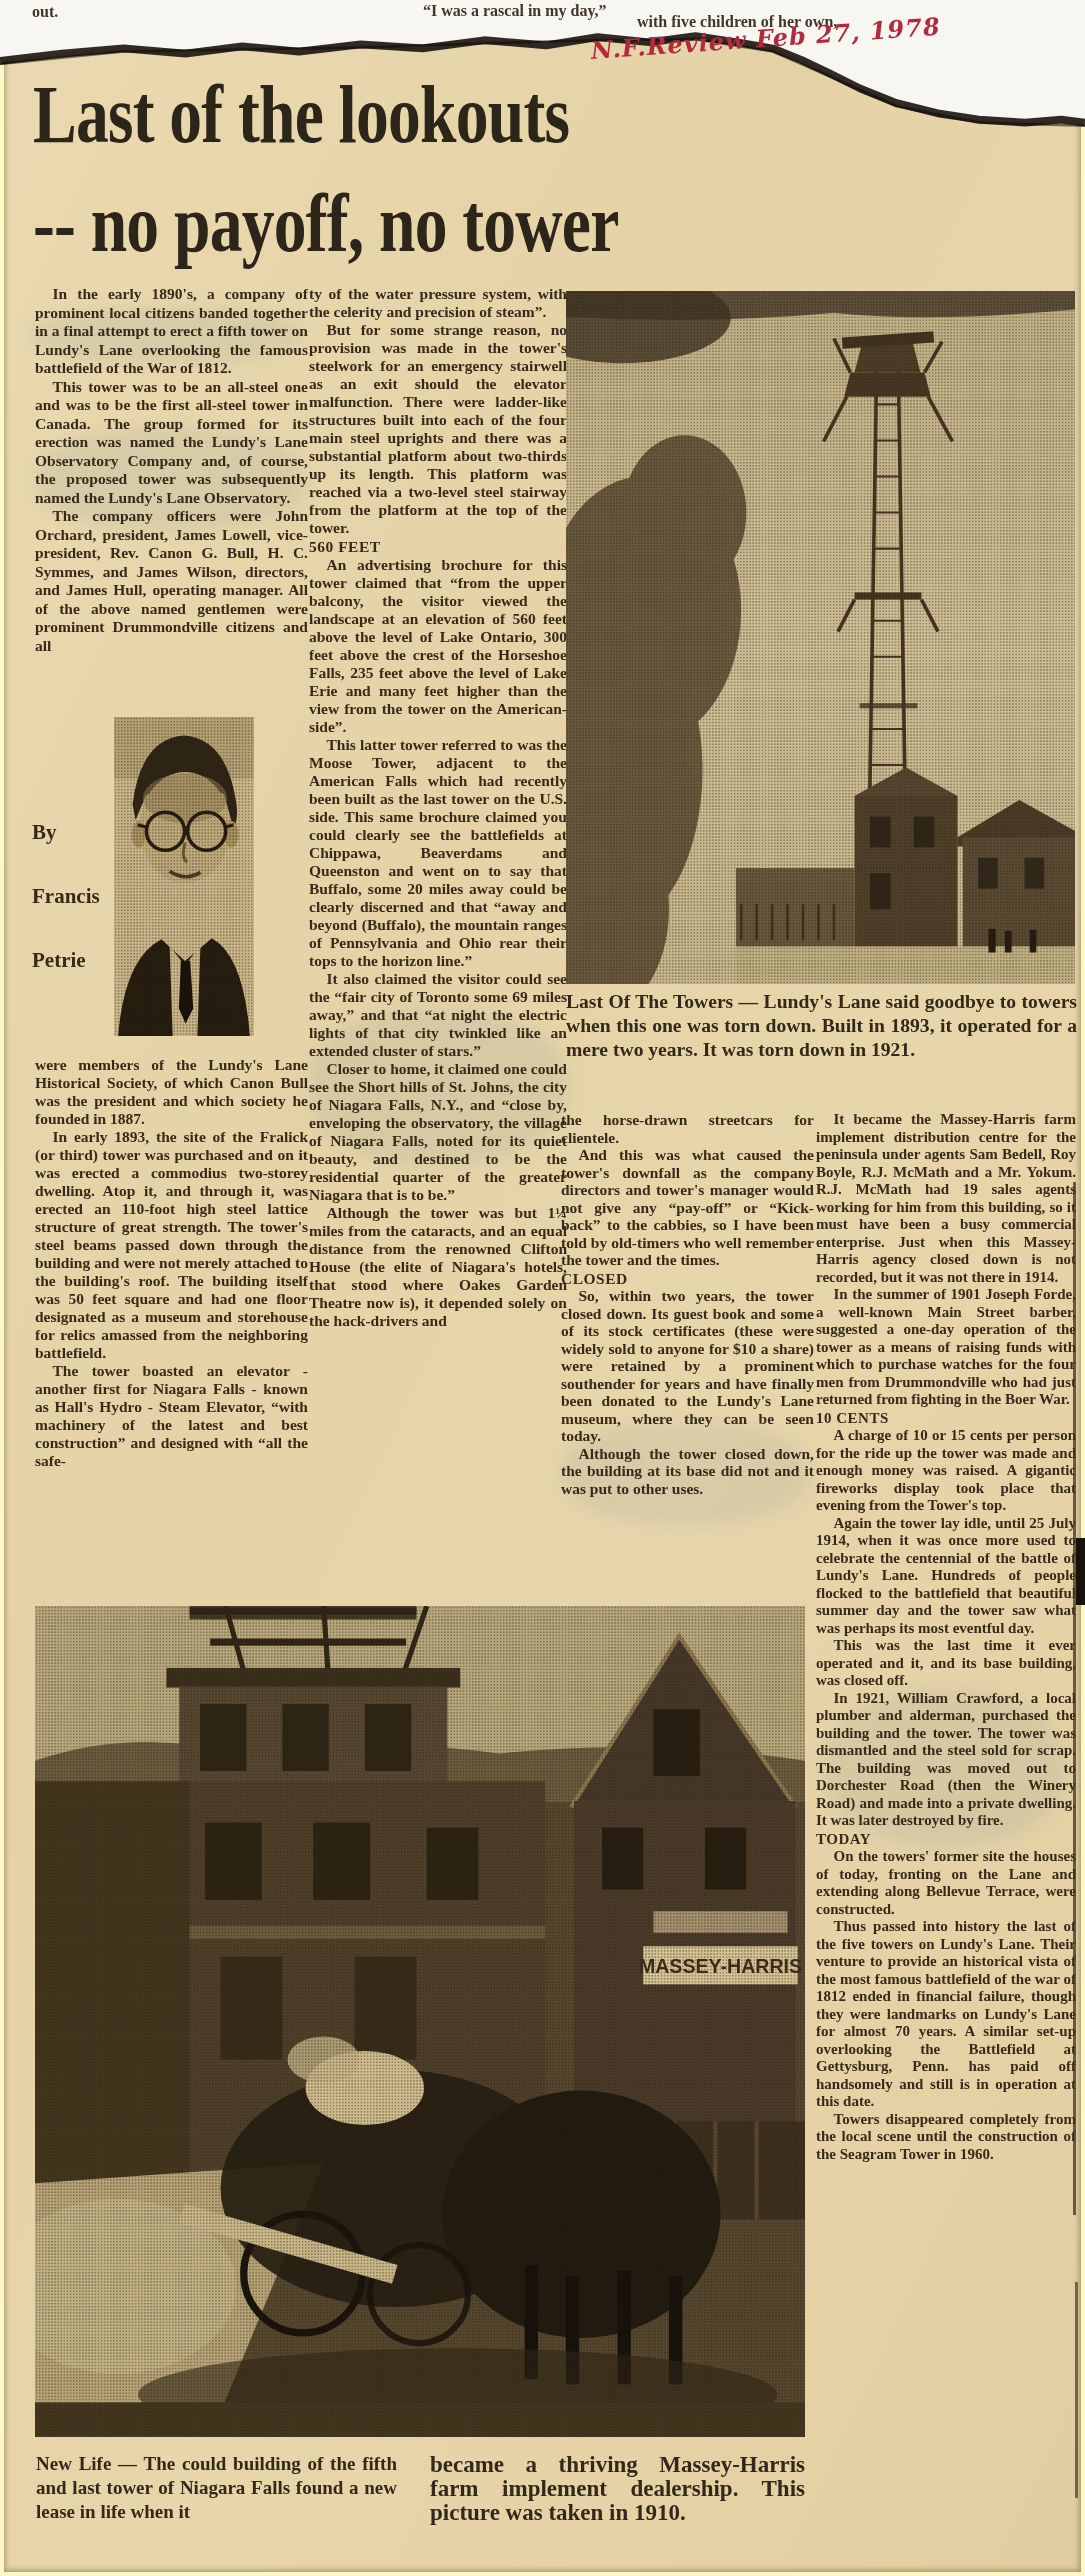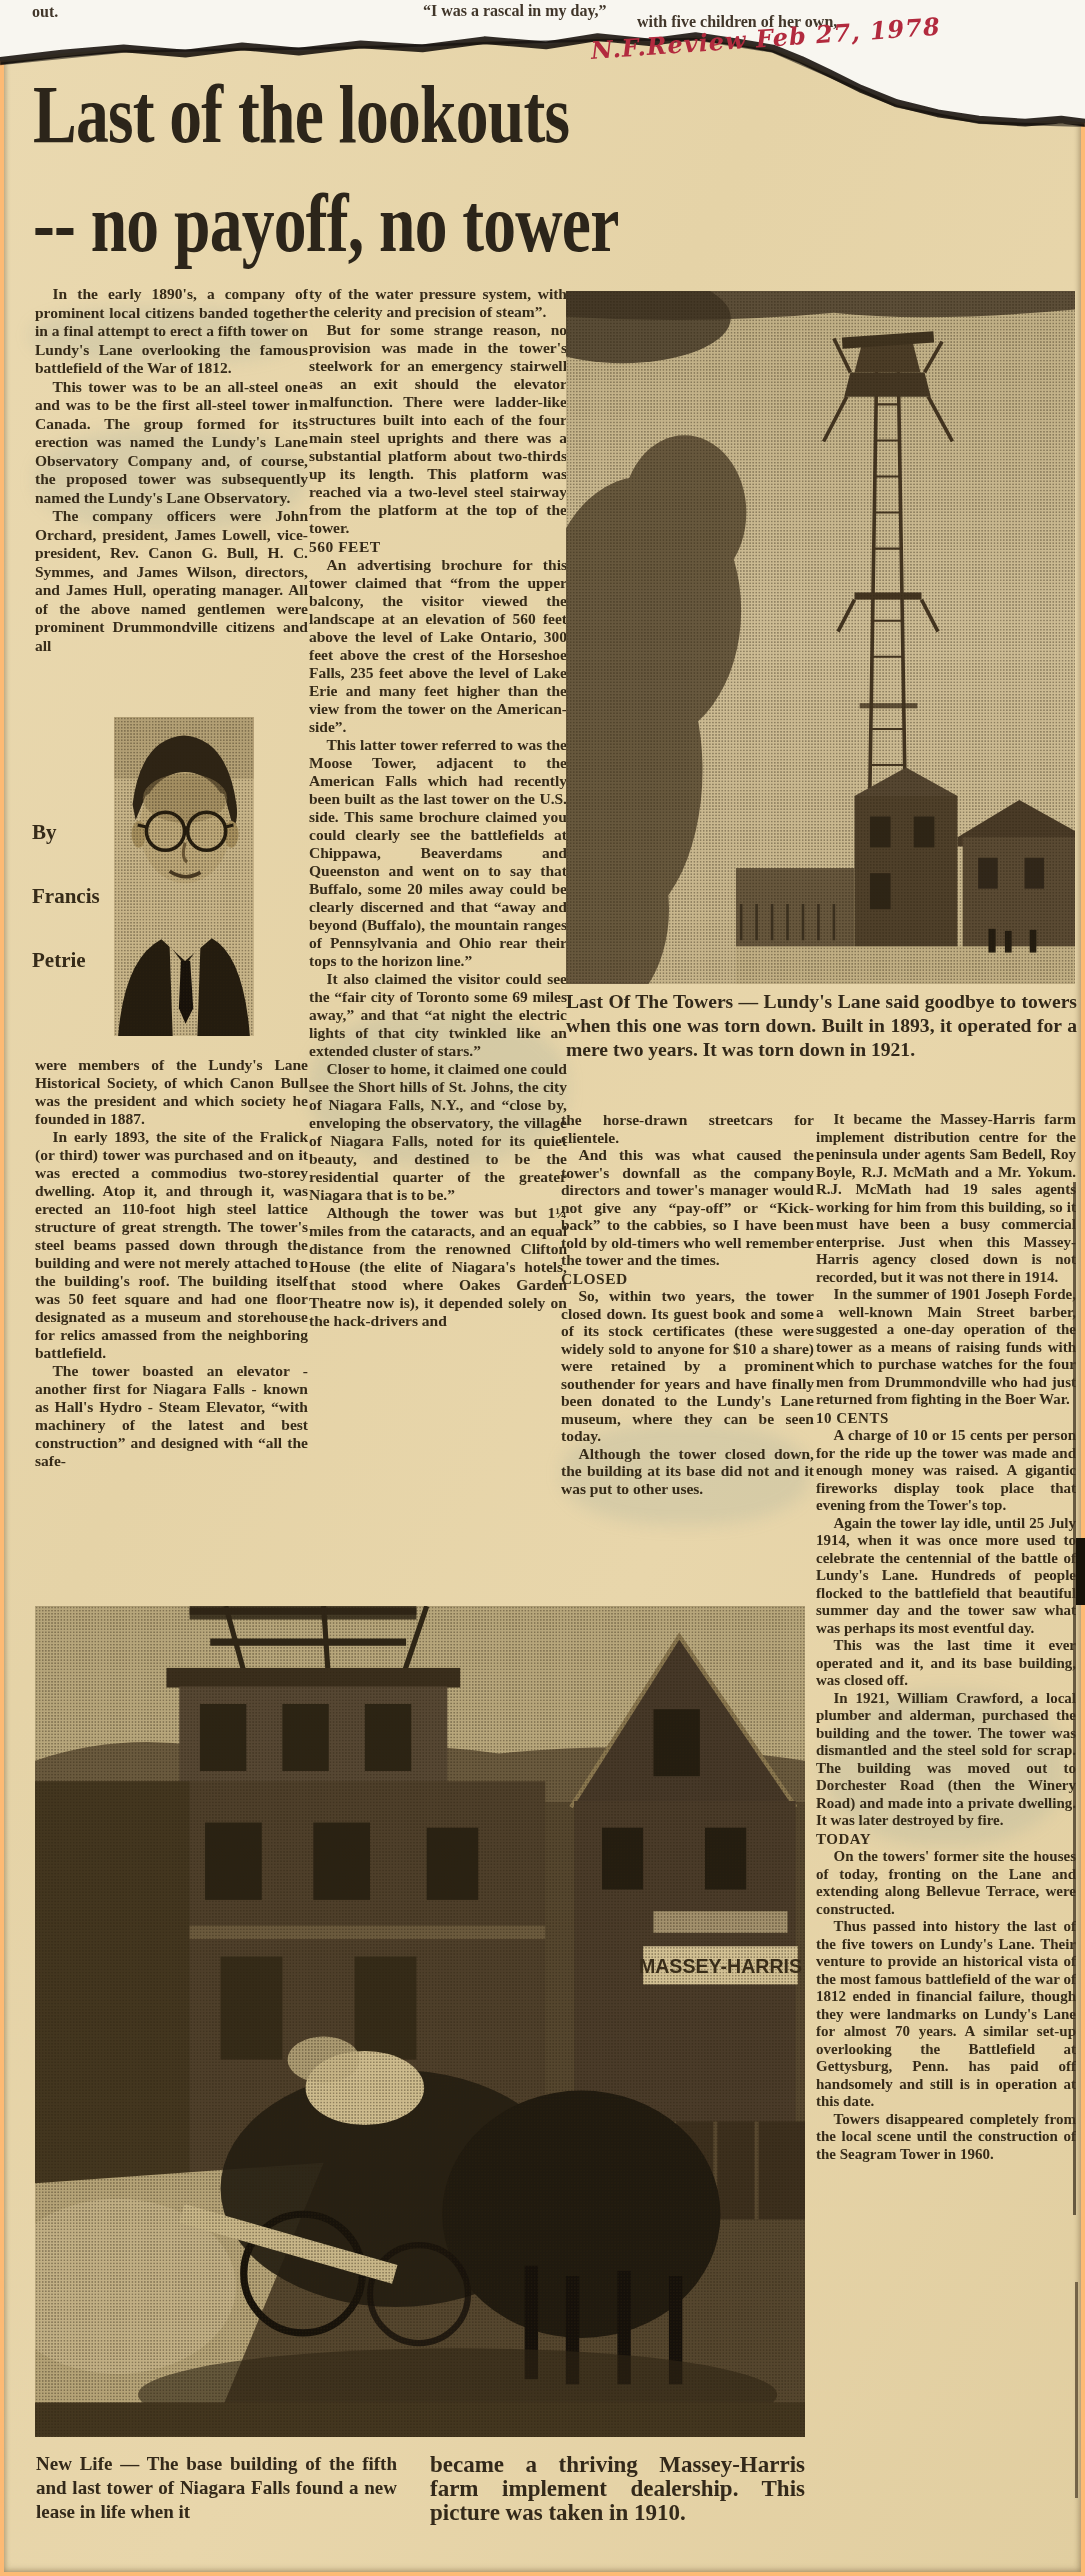--- a/index.html
+++ b/index.html
@@ -1,16 +1,16 @@
 <!DOCTYPE html>
 <html style="font-size:8.2px"><head>
 <meta charset="utf-8">
 <style>
   html,body{margin:0;padding:0;background:#e9e6de;}
-  .page{position:relative;width:1085px;height:2577px;background:#fdba74;overflow:hidden;
+  .page{position:relative;width:1085px;height:2577px;background:#fef9c3;overflow:hidden;
         font-family:"Liberation Serif",serif;}
   
   .clipping{position:absolute;left:4.1px;top:34px;width:1077px;height:2538px;
     background:linear-gradient(115deg,#ead9b0 0%,#e5d3a7 35%,#e8d6ab 60%,#e1cea0 100%);
     box-shadow:inset 2.1px 0 4.1px rgba(90,70,40,.22), inset -2.6px 0 5.2px rgba(90,70,40,.25), inset 0 -3.1px 6.2px rgba(90,70,40,.18);}
   .ghost{position:absolute;border-radius:45%;background:rgba(128,152,150,.17);filter:blur(8.2px);}
   .smudge{position:absolute;border-radius:50%;background:rgba(82,70,52,.45);filter:blur(5.2px);}
   
   .tear{position:absolute;left:0;top:0;}
   
@@ -265,21 +265,21 @@
         <rect x="1030" y="1300" width="26" height="210"></rect>
         <rect x="1130" y="1290" width="26" height="220"></rect>
         <rect x="1230" y="1300" width="26" height="210"></rect>
       </g>
       <ellipse cx="820" cy="1530" rx="620" ry="90" fill="#2e2514" opacity=".6"></ellipse>
       <rect y="1545" width="1494" height="67" fill="#43361f"></rect>
     </svg>
     <div class="halftone"></div>
   </div>
 
-  <div class="caption" id="bcap-left">New Life — The base building of the fifth and last tower of Niagara Falls found a new lease in life when it</div>
+  <div class="caption" id="bcap-left">New Life — The could building of the fifth and last tower of Niagara Falls found a new lease in life when it</div>
   <div class="caption" id="bcap-right">became a thriving Massey-Harris farm implement dealership. This picture was taken in 1910.</div>
 
   <div class="art" id="art-rule1"></div>
   <div class="art" id="art-blob"></div>
   <div class="art" id="art-rule2"></div>
 
 </div>
 
 
 </body></html>

